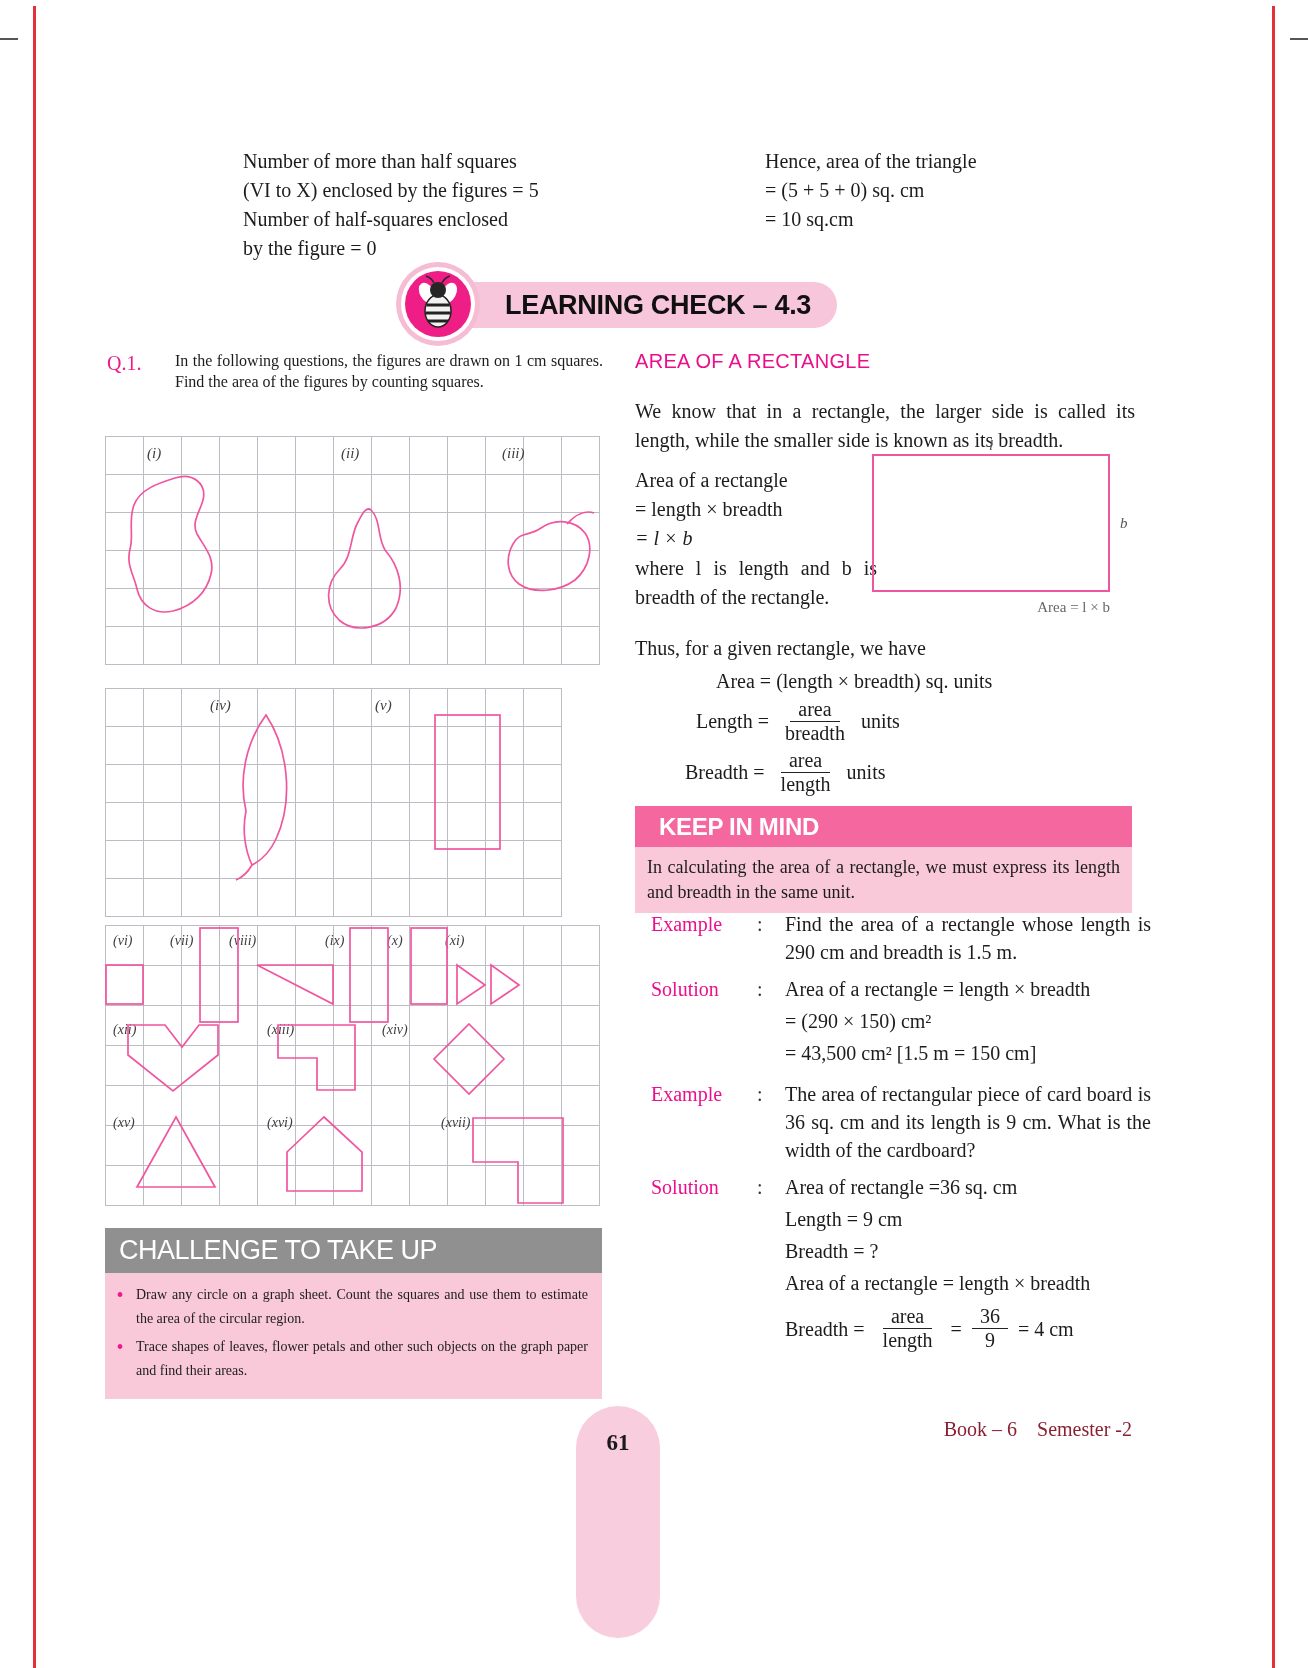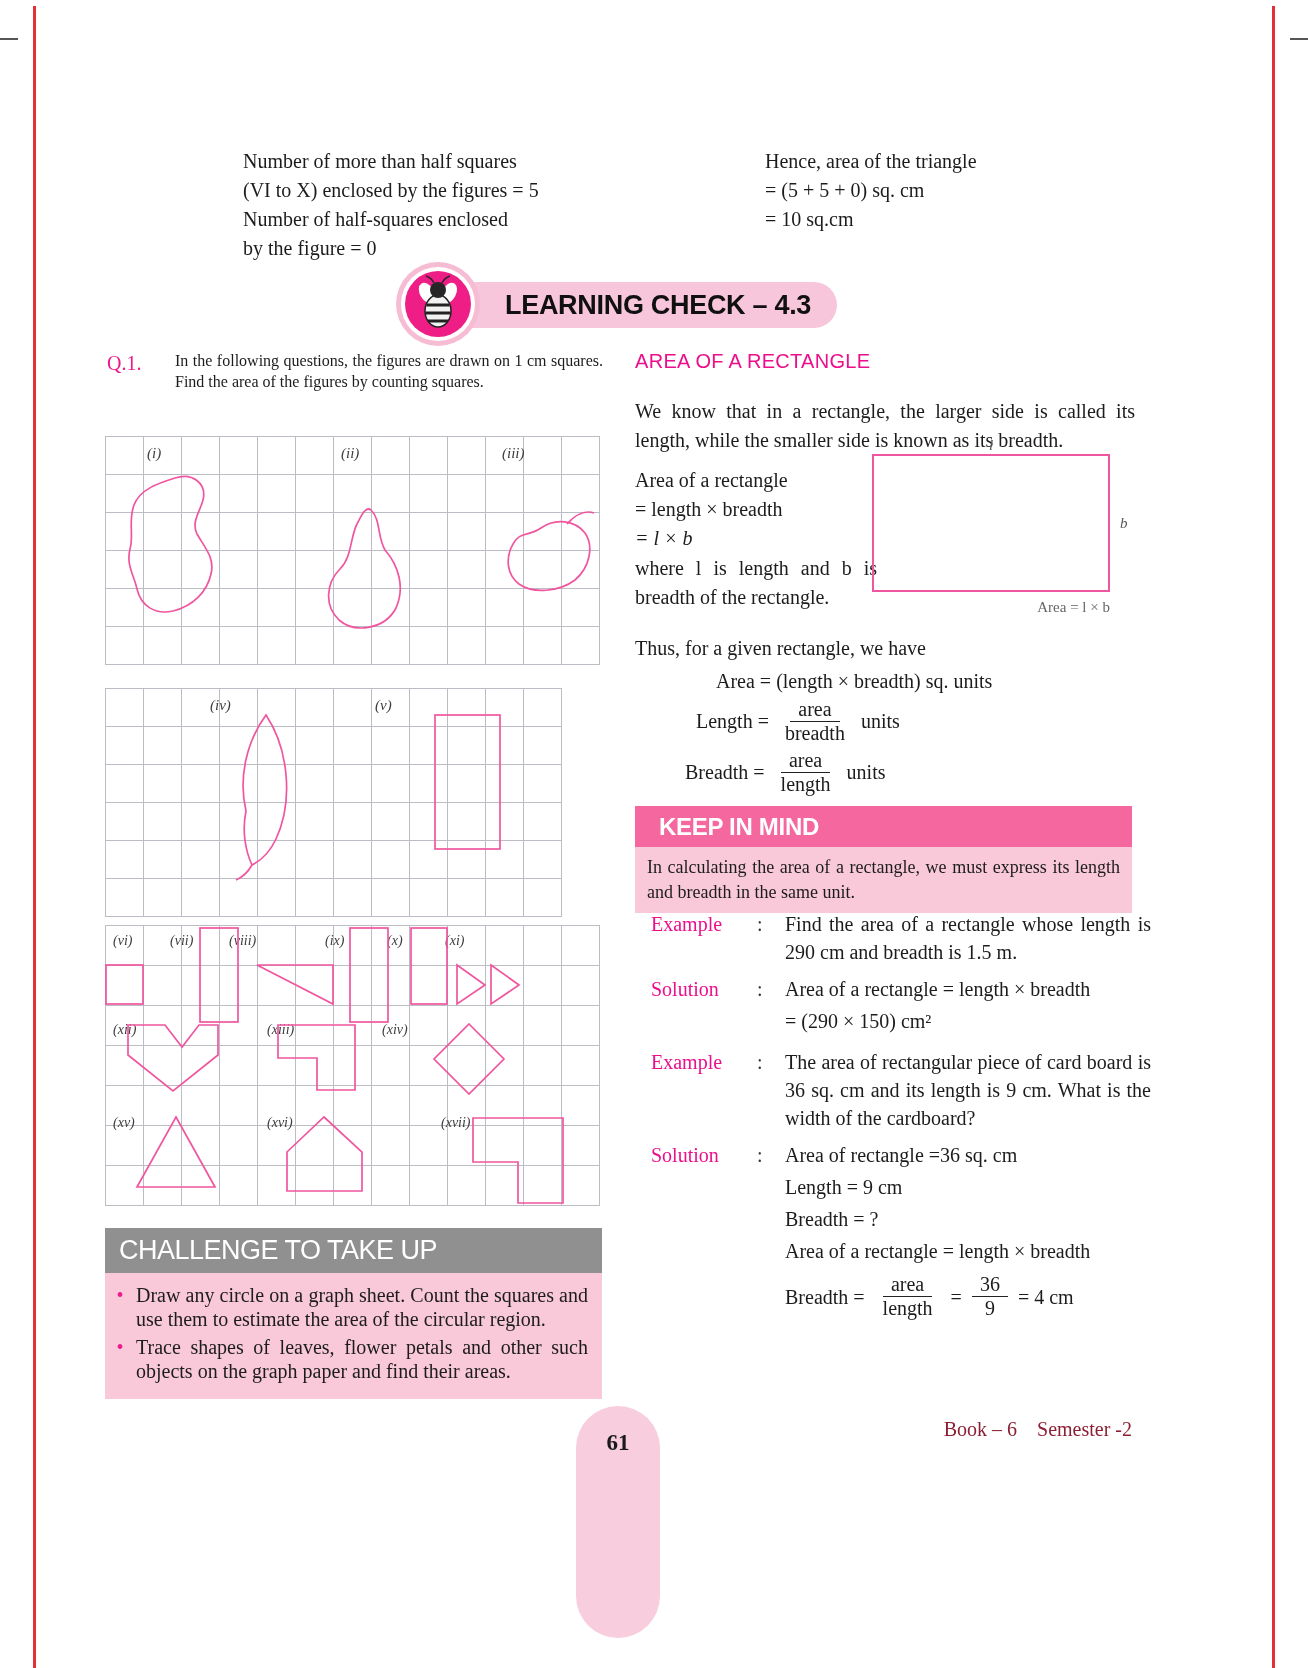--- a/index.html
+++ b/index.html
@@ -41,21 +41,21 @@
   .shapes{position:absolute;left:0;top:0;}
   .fig{fill:none;stroke:#f0569f;stroke-width:1.7;}
 
   
   .ch-banner{position:absolute;left:105px;top:1228px;width:497px;height:45px;background:#909090;}
   .ch-title{font-family:"Liberation Sans", sans-serif;font-weight:normal;font-size:27px;color:#ffffff;
     line-height:45px;padding-left:14px;letter-spacing:-0.5px;}
   .ch-box{position:absolute;left:105px;top:1273px;width:497px;box-sizing:border-box;background:#f9c9da;padding:10px 14px 12px 8px;}
   .bullet-row{display:flex;gap:9px;margin-bottom:4px;}
   .bullet-dot{color:#ec1a8c;font-size:20px;line-height:24px;flex:none;width:14px;text-align:center;}
-  .bullet-text{font-size:20px;line-height:24px;text-align:justify;}
+  .bullet-text{font-size:14px;line-height:24px;text-align:justify;}
 
   
   .r-heading{position:absolute;left:635px;top:350px;font-family:"Liberation Sans", sans-serif;
     font-size:20px;color:#ec0f8c;letter-spacing:0.3px;}
   .r-intro{position:absolute;left:635px;top:397px;width:500px;font-size:20px;line-height:29px;text-align:justify;}
   .r-arealines{position:absolute;left:635px;top:466px;width:242px;font-size:20px;line-height:29px;}
   .r-arealines .ital{font-style:italic;}
   .r-where{margin-top:1px;text-align:justify;}
   .r-diagram{position:absolute;left:872px;top:437px;width:264px;}
   .diag-l{width:238px;text-align:center;font-style:italic;font-size:15px;color:#555;}
@@ -248,20 +248,21 @@
       <span class="ex-colon">:</span>
       <span class="ex-body">Find the area of a rectangle whose length is 290 cm and breadth is 1.5 m.</span>
     </div>
 
     <div class="ex-row">
       <span class="ex-label">Solution</span>
       <span class="ex-colon">:</span>
       <span class="ex-body">
         <div class="sol-line">Area of a rectangle = length × breadth</div>
         <div class="sol-line">= (290 × 150) cm²</div>
+        <div class="sol-line">= 43,500 cm² [1.5 m = 150 cm]</div>
       </span>
     </div>
 
     <div class="ex-row">
       <span class="ex-label">Example</span>
       <span class="ex-colon">:</span>
       <span class="ex-body">The area of rectangular piece of card board is 36 sq. cm and its length is 9 cm. What is the width of the cardboard?</span>
     </div>
 
     <div class="ex-row">

